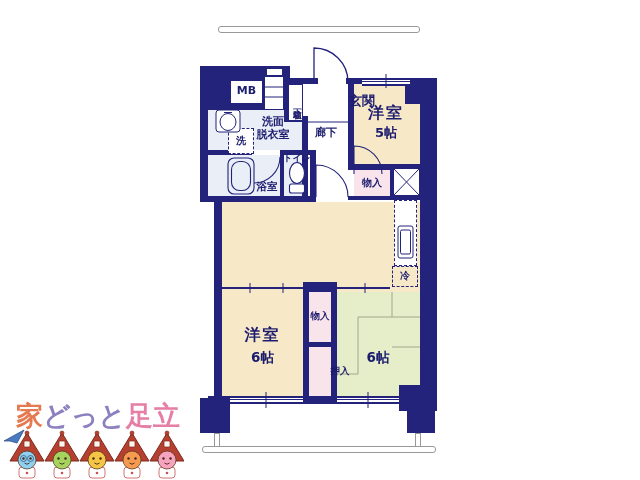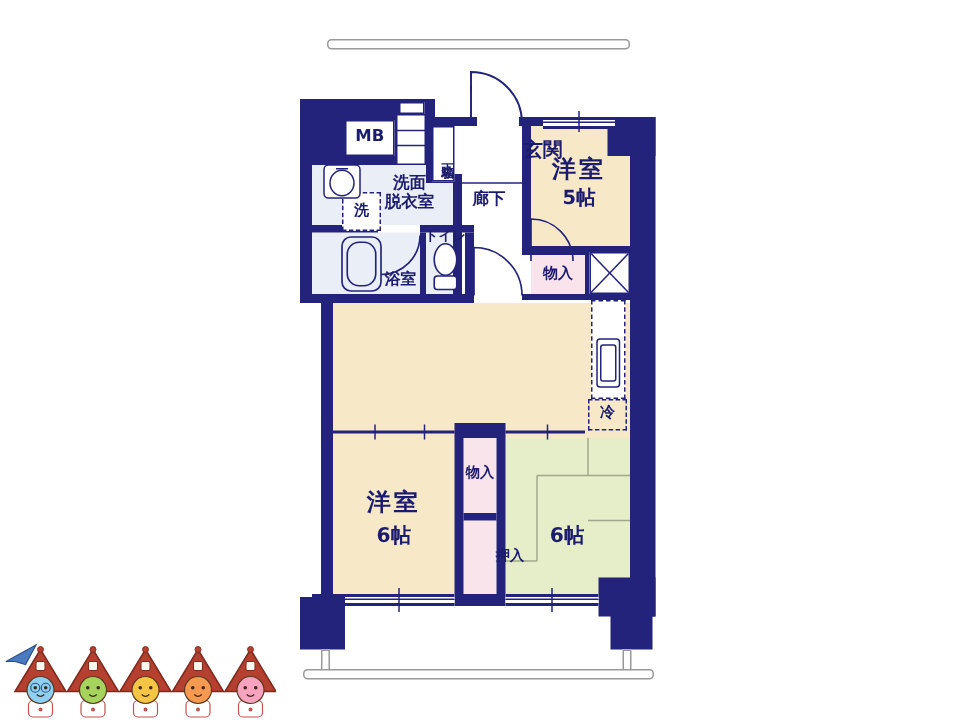--- a/index.html
+++ b/index.html
@@ -166,20 +166,23 @@
   <div class="lbl" style="left:352px;top:104px;width:68px;font-size:16px;letter-spacing:2px;">洋室</div>
   <div class="lbl" style="left:352px;top:126px;width:68px;font-size:13px;">5帖</div>
   <div class="lbl" style="left:354px;top:177px;width:36px;font-size:10px;">物入</div>
   <div class="lbl" style="left:392px;top:270px;width:26px;font-size:10px;">冷</div>
   <div class="lbl" style="left:222px;top:326px;width:81px;font-size:16px;letter-spacing:2px;">洋室</div>
   <div class="lbl" style="left:222px;top:350px;width:81px;font-size:13.5px;">6帖</div>
   <div class="lbl" style="left:308px;top:311px;width:24px;font-size:9.5px;">物入</div>
   <div class="lbl" style="left:308px;top:366px;width:24px;font-size:9.5px;margin-left:20px;">押入</div>
   <div class="lbl" style="left:338px;top:350px;width:80px;font-size:13.5px;">6帖</div>
 
+  <div class="logo-text" style="left:16px;top:398px;font-size:27px;">
+    <span style="color: rgb(229, 121, 79);">家</span><span style="color: rgb(141, 128, 192);">どっと</span><span style="color: rgb(229, 127, 166);">足立</span>
+  </div>
 
   <svg class="abs" style="left:2px;top:426px;" width="182" height="54" viewBox="0 0 182 54">
 
     <polygon points="2,15 22,4 15,17 8,15" fill="#4a7ac0" stroke="#2d4f86" stroke-width="0.8"></polygon>
     <g id="mascots">
         <rect x="17" y="41" width="16" height="11" rx="3" fill="#fff" stroke="#c75050" stroke-width="0.8"></rect>
         <circle cx="25" cy="47" r="1.3" fill="#c75050"></circle>
         <polygon points="8,35 25,7 42,35" fill="#b5402f" stroke="#7e2a1e" stroke-width="1"></polygon>
         <circle cx="25" cy="7" r="2" fill="#b5402f" stroke="#7e2a1e" stroke-width="0.6"></circle>
         <rect x="22" y="15" width="6" height="6" rx="1" fill="#fdf6ee" stroke="#7e2a1e" stroke-width="0.7"></rect>

